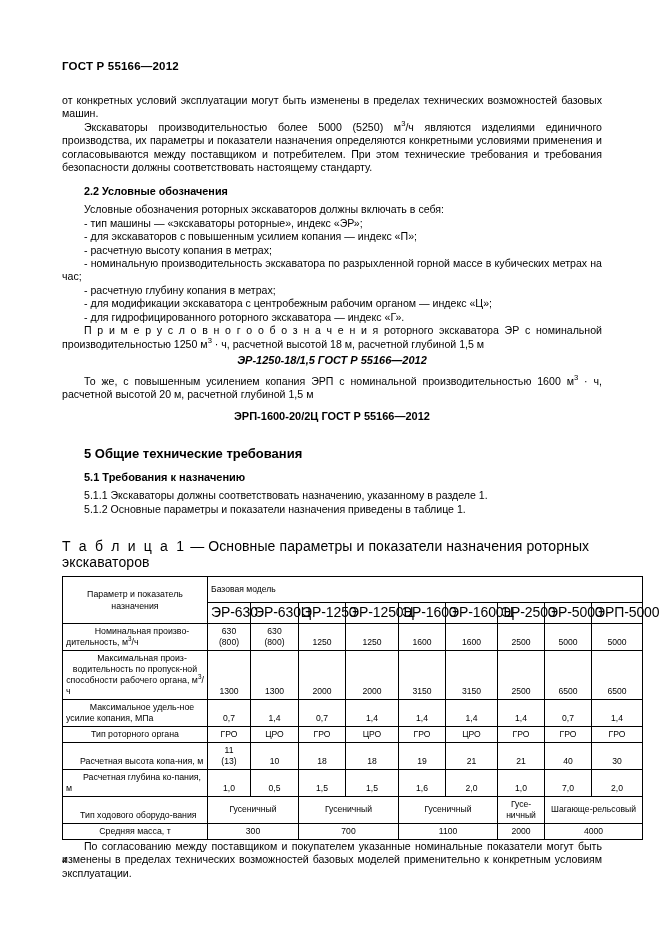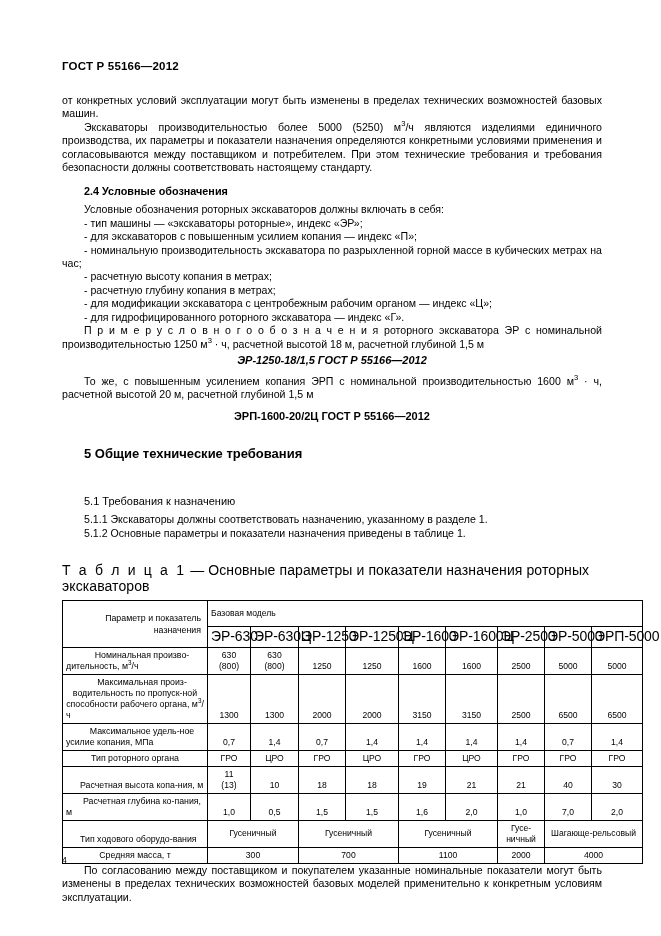--- a/index.html
+++ b/index.html
@@ -50,22 +50,22 @@
     font-weight: bold;
     margin: 11px 0 6px 22px;
   }
   .sec-head-big {
     font-size: 13px;
     font-weight: bold;
     margin: 24px 0 0 22px;
   }
   .sec-head-sub {
     font-size: 11px;
-    font-weight: normal;
-    margin: 34px 0 5px 22px;
+    font-weight: bold;
+    margin: 10px 0 5px 22px;
   }
 
   .listline {
     font-size: 10.6px;
     line-height: 13.4px;
     margin: 0;
     text-align: justify;
   }
   .listline.ind { text-indent: 22px; }
 
@@ -112,21 +112,21 @@
     line-height: 11px;
   }
   table.maintbl th.grp {
     vertical-align: middle;
     text-align: left;
     height: 21px;
     font-size: 8.6px;
   }
   table.maintbl th.paramhead {
     vertical-align: middle;
-    text-align: right;
+    text-align: center;
     font-size: 8.8px;
     line-height: 12px;
     padding: 3px 6px;
   }
   table.maintbl th.model {
     vertical-align: middle;
     height: 16px;
     font-size: 14px;
     letter-spacing: -0.1px;
   }
@@ -164,27 +164,27 @@
 
 <div class="page">
   <div class="content">
 
     <div class="doc-header">ГОСТ Р 55166—2012</div>
 
     <p class="para noindent">от конкретных условий эксплуатации могут быть изменены в пределах технических возможностей базовых машин.</p>
 
     <p class="para indent"><span>Экскаваторы производительностью более 5000 (5250) м</span><sup>3</sup><span>/ч являются изделиями единичного производства, их параметры и показатели назначения определяются конкретными условиями применения и согласовываются между поставщиком и потребителем. При этом технические требования и требования безопасности должны соответствовать настоящему стандарту.</span></p>
 
-    <div class="sec-head">2.4  Условные обозначения</div>
+    <div class="sec-head">2.2  Условные обозначения</div>
 
     <p class="listline ind">Условные обозначения роторных экскаваторов должны включать в себя:</p>
     <p class="listline ind">- тип машины — «экскаваторы роторные», индекс «ЭР»;</p>
     <p class="listline ind">- для экскаваторов с повышенным усилием копания — индекс «П»;</p>
+    <p class="listline ind">- расчетную высоту копания в метрах;</p>
     <p class="listline ind">- номинальную производительность экскаватора по разрыхленной горной массе в кубических метрах на час;</p>
-    <p class="listline ind">- расчетную высоту копания в метрах;</p>
     <p class="listline ind">- расчетную глубину копания в метрах;</p>
     <p class="listline ind">- для модификации экскаватора с центробежным рабочим органом — индекс «Ц»;</p>
     <p class="listline ind">- для гидрофицированного роторного экскаватора — индекс «Г».</p>
 
     <p class="para indent"><span>П р и м е р  у с л о в н о г о  о б о з н а ч е н и я</span><span> роторного экскаватора ЭР с номинальной производительностью 1250 м</span><sup>3</sup><span> · ч, расчетной высотой 18 м, расчетной глубиной 1,5 м</span></p>
 
     <div class="desig">ЭР-1250-18/1,5 ГОСТ Р 55166—2012</div>
 
     <p class="para indent"><span>То же, с повышенным усилением копания ЭРП с номинальной производительностью 1600 м</span><sup>3</sup><span> · ч, расчетной высотой 20 м, расчетной глубиной 1,5 м</span></p>
 

